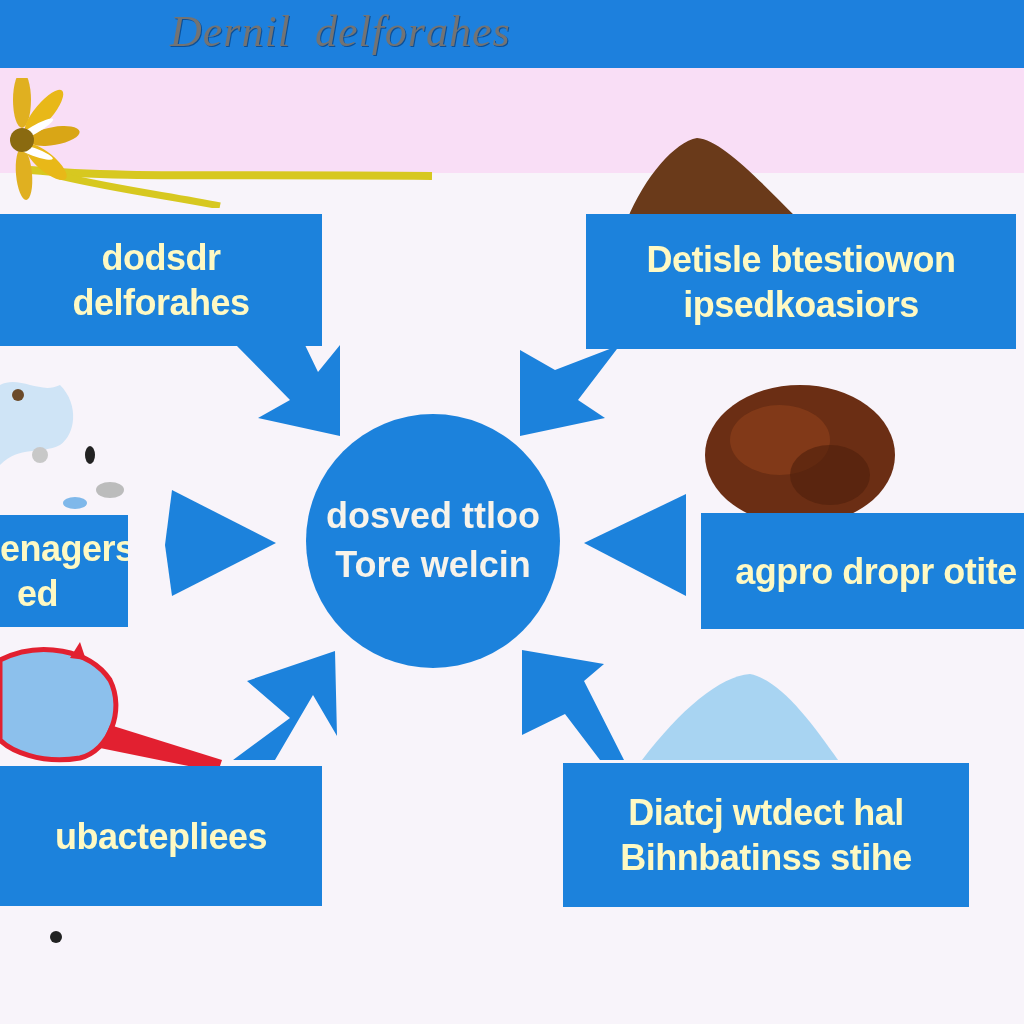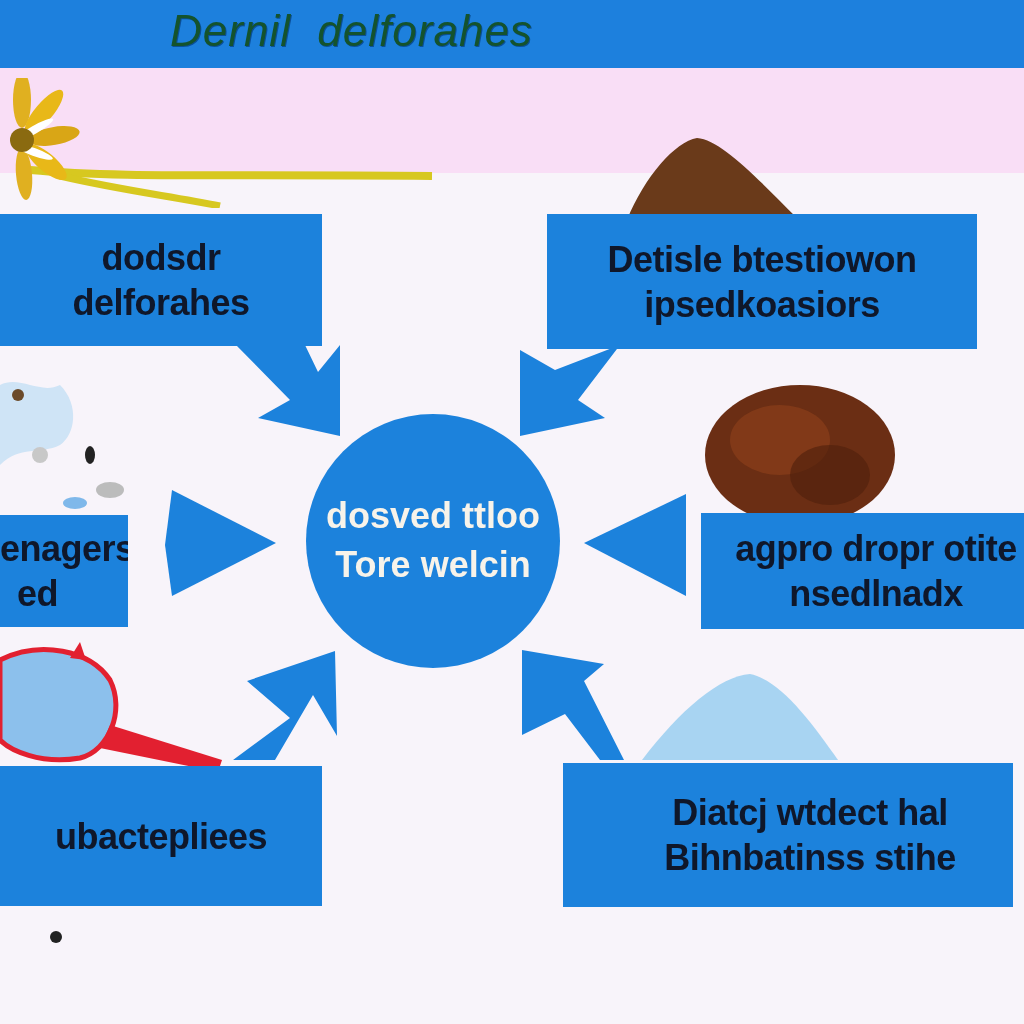--- a/index.html
+++ b/index.html
@@ -1,23 +1,23 @@
 <!DOCTYPE html>
 <html><head>
 <meta charset="utf-8">
 <style>
   html, body { margin:0; padding:0; }
   body { width:1024px; height:1024px; position:relative; overflow:hidden;
          background:#f8f4fa; font-family:"Liberation Sans", sans-serif; }
   .header { position:absolute; left:0; top:0; width:1024px; height:68px; background:#1d80dd; }
-  .title { position:absolute; left:170px; top:6px; font-family:Liberation Sans, sans-serif;
-           font-style:italic; font-size:44px; color:#14532d; letter-spacing:1px;
+  .title { position:absolute; left:170px; top:6px; font-family:Liberation Serif, serif;
+           font-style:italic; font-size:44px; color:#737373; letter-spacing:1px;
            text-shadow:1px 1px 0 #0a4f99; white-space:pre; }
   .pinkband { position:absolute; left:0; top:68px; width:1024px; height:105px; background:#f9def6; }
-  .box { position:absolute; background:#1c82dc; color:#0f172a; font-weight:bold;
+  .box { position:absolute; background:#1c82dc; color:#fef9c3; font-weight:bold;
          display:flex; flex-direction:column; justify-content:center; align-items:center;
          text-align:center; line-height:1.25; letter-spacing:-0.5px; }
   .circle { position:absolute; left:306px; top:414px; width:254px; height:254px; border-radius:50%;
             background:#1c82dc; color:#f7f3ea; font-weight:bold; font-size:36px;
             display:flex; flex-direction:column; justify-content:center; align-items:center;
             line-height:1.35; }
   svg.arrows { position:absolute; left:0; top:0; }
   .deco { position:absolute; }
   .dot { position:absolute; left:50px; top:931px; width:12px; height:12px; border-radius:50%;
          background:#222; }
@@ -86,40 +86,39 @@
 
 <svg class="deco" style="left:640px;top:670px" width="200" height="92">
   <path d="M2,90 C40,40 80,6 110,4 C140,10 170,50 198,90 Z" fill="#a8d4f2"></path>
 </svg>
 
 <div class="box" style="left:0;top:214px;width:322px;height:132px;font-size:36px;">
   <div>dodsdr</div>
   <div>delforahes</div>
 </div>
 
-<div class="box" style="left:547px;top:214px;width:430px;height:135px;font-size:36px;">
+<div class="box" style="left:586px;top:214px;width:430px;height:135px;font-size:36px;">
   <div>Detisle btestiowon</div>
   <div>ipsedkoasiors</div>
 </div>
 
 <div class="box" style="left:0;top:515px;width:128px;height:112px;font-size:36px;align-items:flex-start;overflow:hidden;">
   <div style="margin-left:0">enagers</div>
   <div style="margin-left:17px">ed</div>
 </div>
 
 <div class="box" style="left:701px;top:513px;width:350px;height:116px;font-size:36px;white-space:nowrap;overflow:hidden;">
   <div>agpro dropr otite</div>
-  <div>nsedlnadx</div>
 </div>
 
 <div class="box" style="left:0;top:766px;width:322px;height:140px;font-size:36px;white-space:nowrap;overflow:hidden;">
   <div>ubactepliees</div>
 </div>
 
-<div class="box" style="left:563px;top:763px;width:406px;height:144px;font-size:36px;white-space:nowrap;padding-left:44px;">
+<div class="box" style="left:563px;top:763px;width:406px;height:144px;font-size:36px;white-space:nowrap;">
   <div>Diatcj wtdect hal</div>
   <div>Bihnbatinss stihe</div>
 </div>
 
 <div class="circle">
   <div>dosved ttloo</div>
   <div>Tore welcin</div>
 </div>
 
 <div class="dot"></div>

